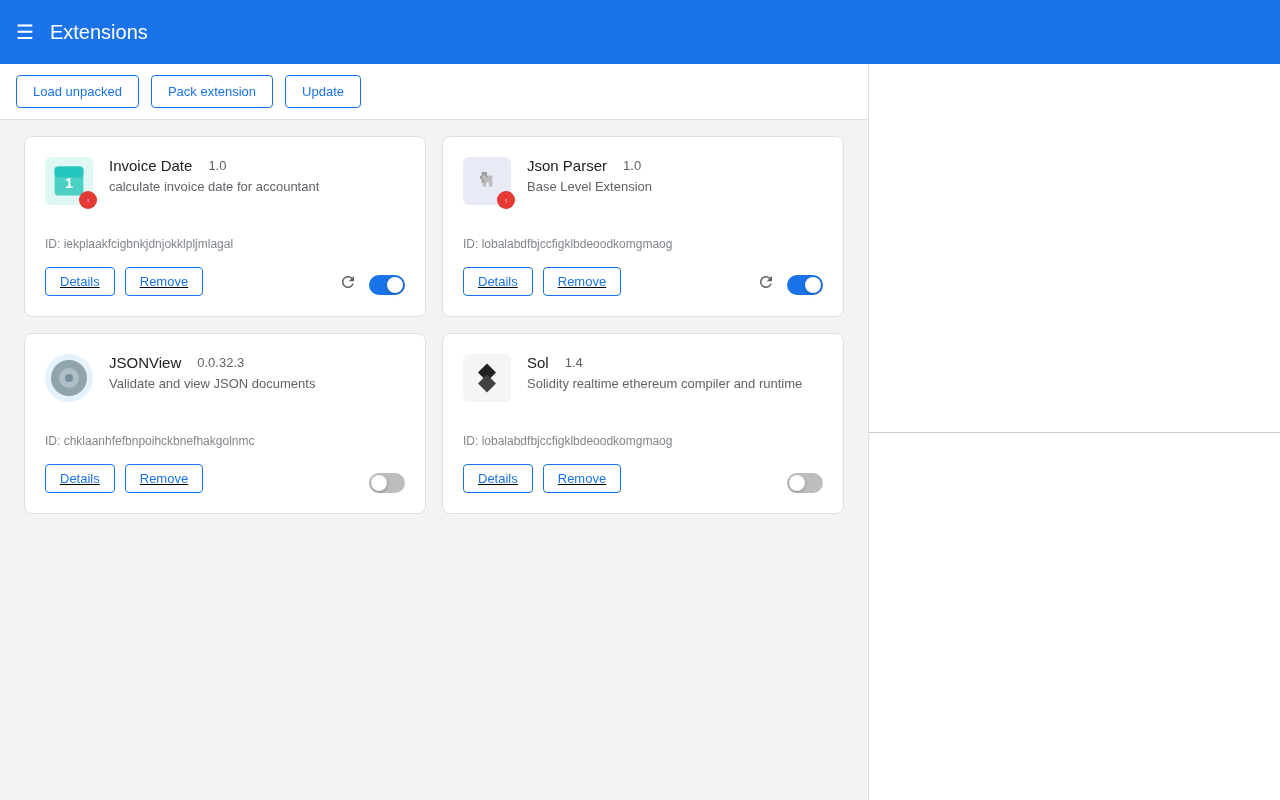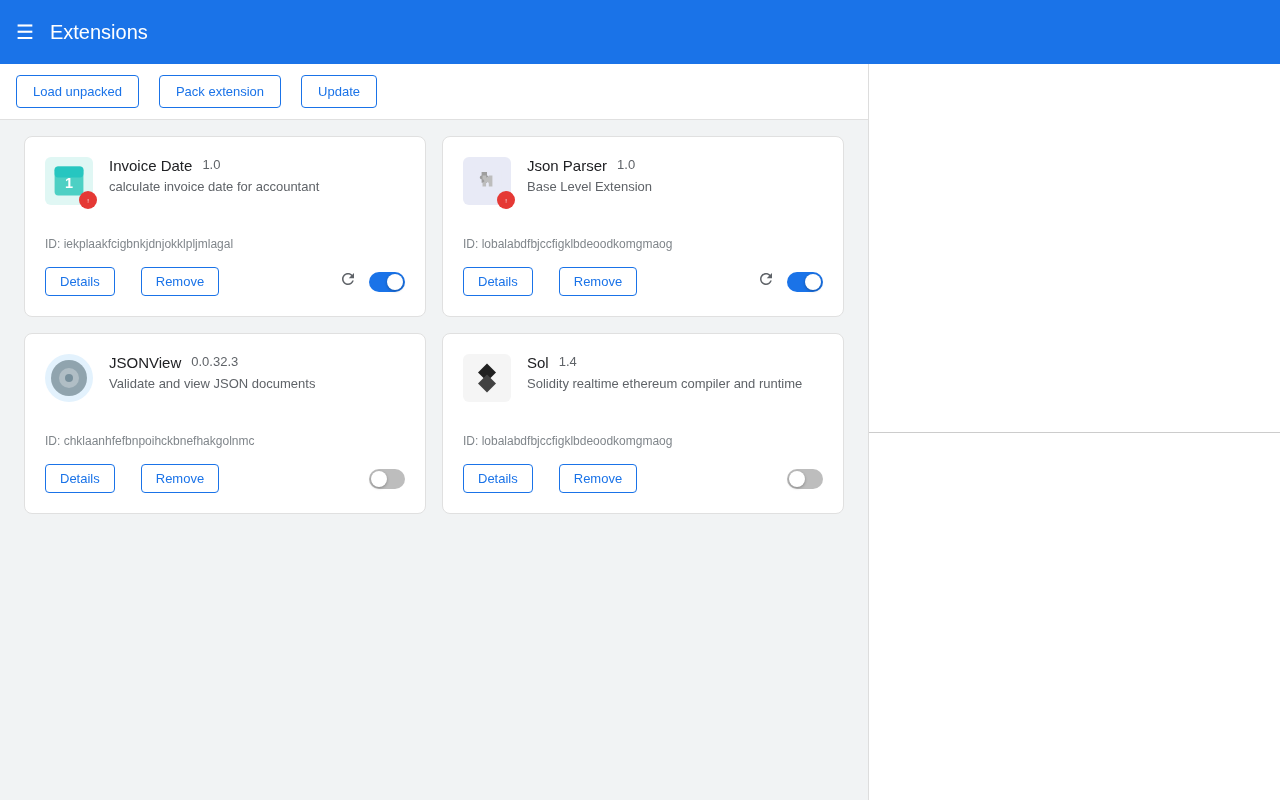--- a/index.html
+++ b/index.html
@@ -47,21 +47,21 @@
     .right-panel-top { flex: 1; border-bottom: 1px solid #ccc; position: relative; }
     .right-panel-bottom { flex: 1; }
 
     
     .toolbar {
       background: white;
       height: 56px;
       display: flex;
       align-items: center;
       padding: 0 16px;
-      gap: 20px;
+      gap: 12px;
       border-bottom: 1px solid #e0e0e0;
     }
     .toolbar-btn {
       border: 1px solid #1a73e8;
       background: white;
       color: #1a73e8;
       padding: 8px 16px;
       border-radius: 4px;
       font-size: 13px;
       cursor: pointer;
@@ -99,32 +99,33 @@
       height: 18px;
       background: #e53935;
       border-radius: 50%;
       display: flex;
       align-items: center;
       justify-content: center;
     }
     .ext-icon-badge svg { width: 10px; height: 10px; }
 
     .ext-info { flex: 1; }
-    .ext-name-row { display: flex; align-items: flex-start; gap: 10px; margin-bottom: 4px; }
+    .ext-name-row { display: flex; align-items: center; gap: 16px; margin-bottom: 4px; }
     .ext-name { font-size: 15px; font-weight: 500; color: #202124; }
     .ext-version { font-size: 13px; color: #5f6368; }
     .ext-desc { font-size: 13px; color: #5f6368; line-height: 1.4; }
 
     .ext-id { font-size: 12px; color: #80868b; margin-top: 20px; }
 
     .ext-card-footer {
       display: flex;
-      align-items: center;
-      gap: 26px;
+      align-items: flex-end;
+      gap: 10px;
       margin-top: 4px;
+      text-decoration: underline;
     }
     .ext-btn {
       border: 1px solid #1a73e8;
       background: white;
       color: #1a73e8;
       padding: 6px 14px;
       border-radius: 4px;
       font-size: 13px;
       cursor: pointer;
     }

